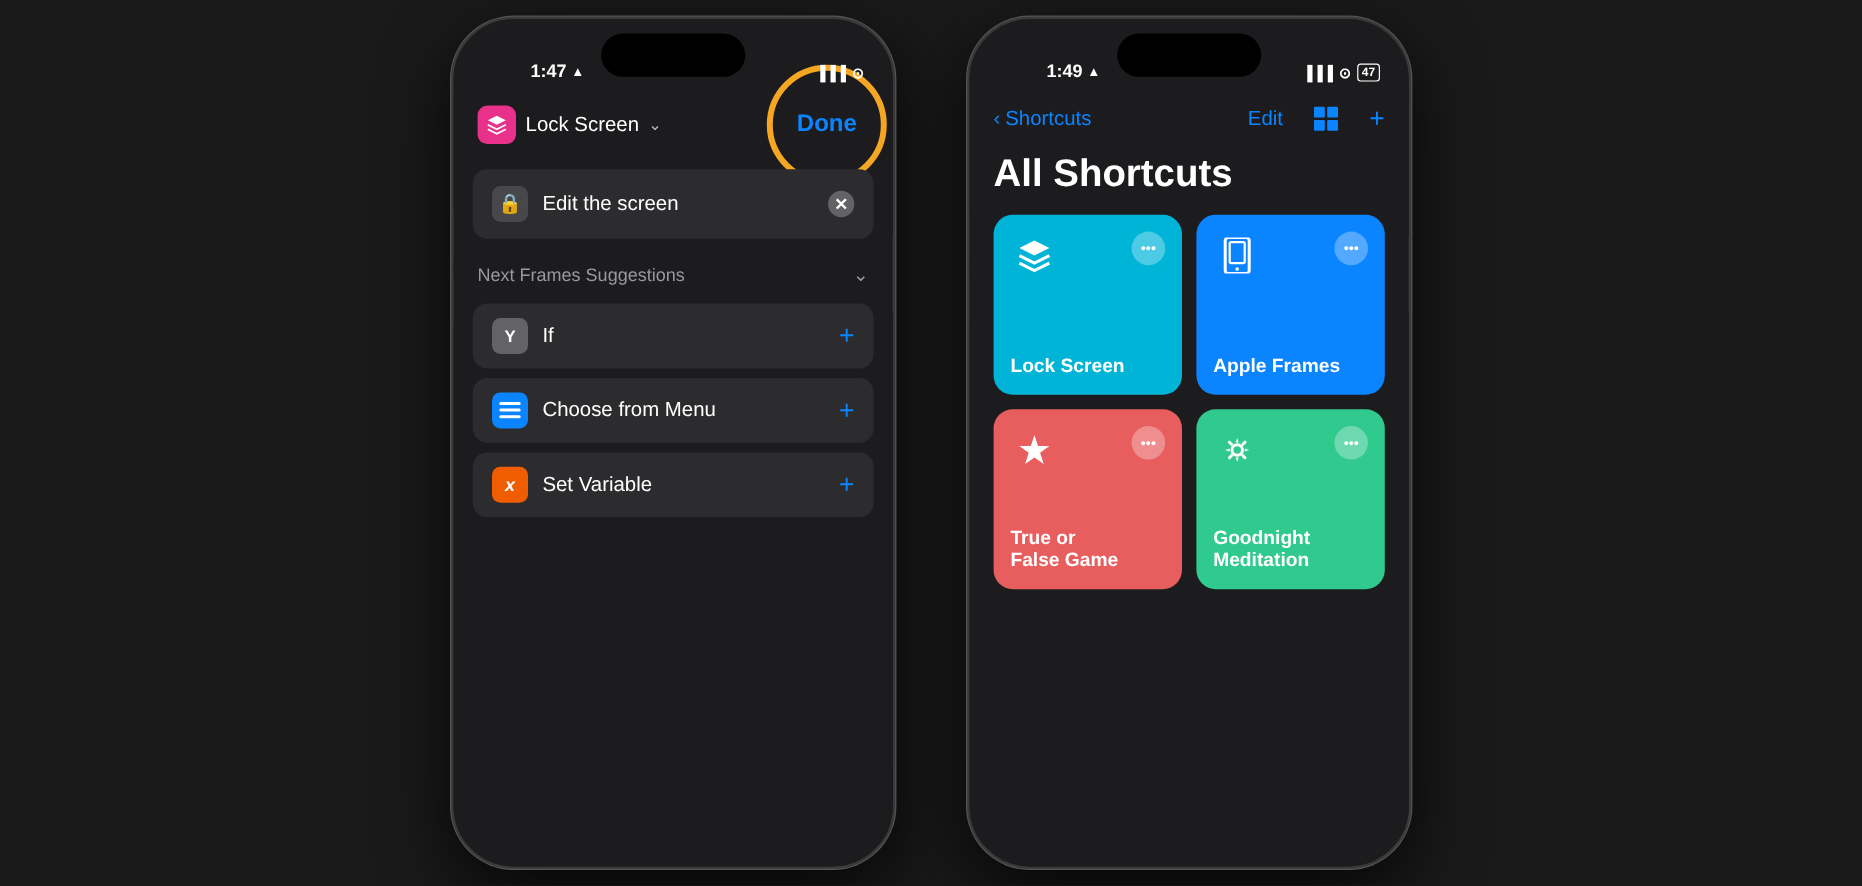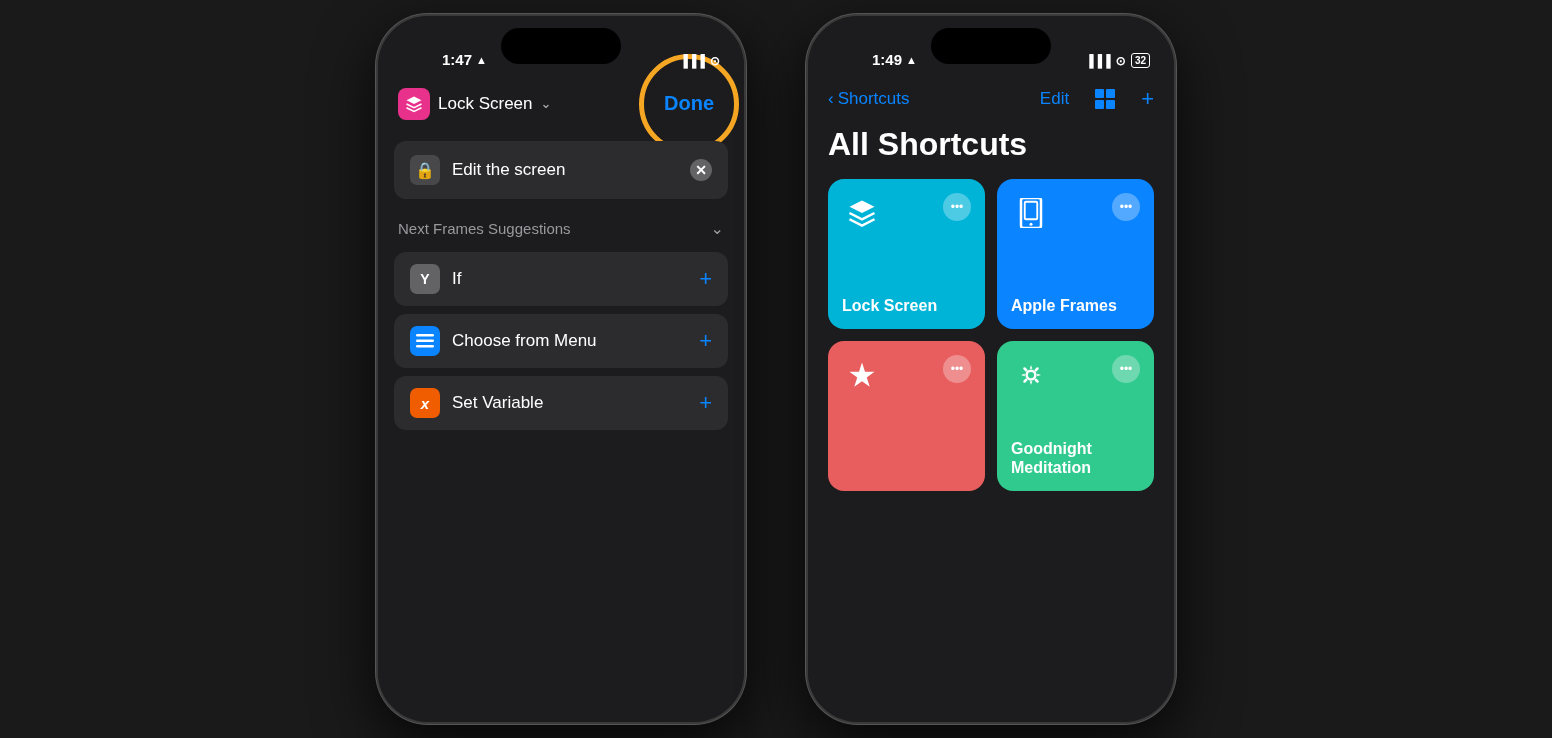--- a/index.html
+++ b/index.html
@@ -506,21 +506,21 @@
       <div class="dynamic-island"></div>
 
       <div class="status-bar">
         <div class="status-time">
           <span>1:49</span>
           <span style="font-size:11px;">▲</span>
         </div>
         <div class="status-icons">
           <span>▐▐▐</span>
           <span>⊙</span>
-          <span class="battery-box">32</span>
+          <span class="battery-box">47</span>
         </div>
       </div>
 
       <div class="shortcuts-nav">
         <div class="back-btn">
           <span>‹</span>
           <span>Shortcuts</span>
         </div>
         <div class="nav-actions">
           <button class="nav-action-btn">Edit</button>
@@ -568,20 +568,22 @@
 
         <div class="shortcut-card card-red">
           <div class="card-top">
             <div class="card-icon">
               <svg width="30" height="30" viewBox="0 0 24 24" fill="none">
                 <path d="M12 2l2.4 7.4H22l-6.2 4.5 2.4 7.4L12 17l-6.2 4.3 2.4-7.4L2 9.4h7.6L12 2z" fill="white"></path>
               </svg>
             </div>
             <div class="more-btn">•••</div>
           </div>
+          <span class="card-label" style="white-space:pre-line;">True or
+False Game</span>
         </div>
 
         <div class="shortcut-card card-teal">
           <div class="card-top">
             <div class="card-icon">
               <svg width="30" height="30" viewBox="0 0 24 24" fill="none">
                 <path d="M12 4l1 3-2 0z" fill="white"></path>
                 <path d="M12 20l-1-3 2 0z" fill="white"></path>
                 <path d="M4 12l3 1 0-2z" fill="white"></path>
                 <path d="M20 12l-3-1 0 2z" fill="white"></path>

